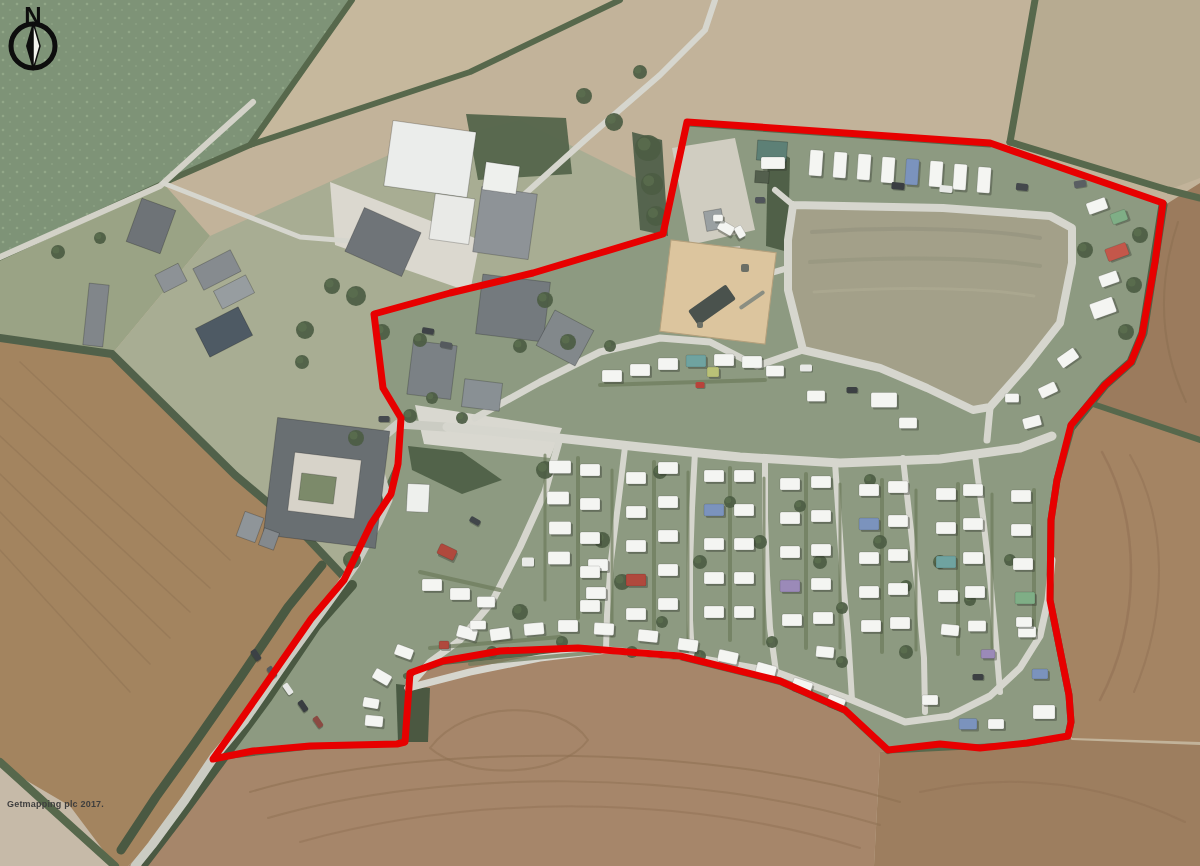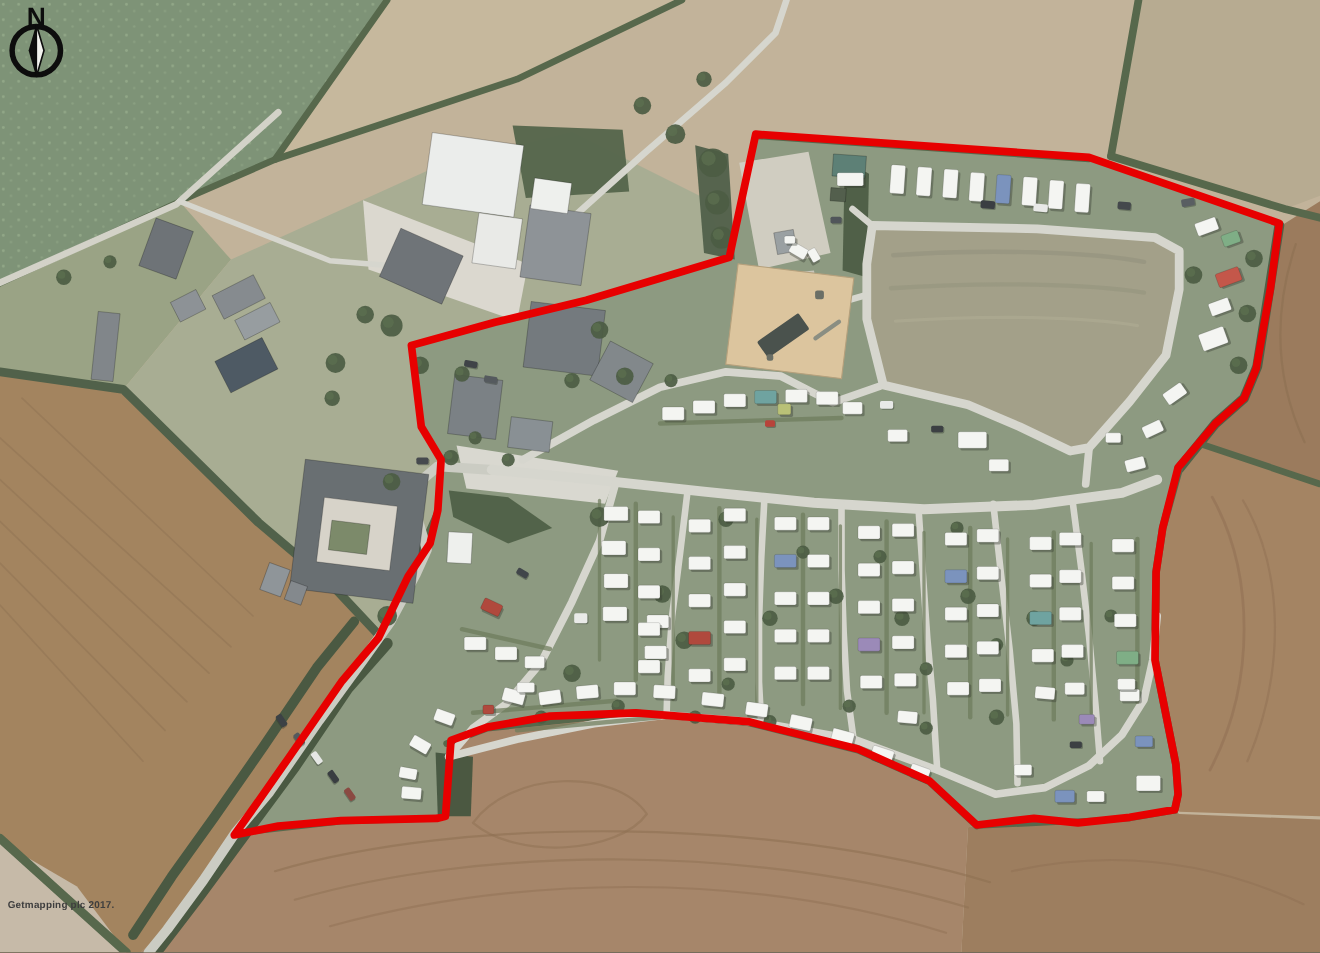--- a/index.html
+++ b/index.html
@@ -1,19 +1,19 @@
 <!DOCTYPE html>
 <html><head>
 <meta charset="utf-8">
 <style>
   html,body{margin:0;padding:0;background:#222;}
   .stage{position:relative;width:1200px;height:866px;overflow:hidden;
          background:#c2b39a;font-family:"Liberation Sans",sans-serif;}
   .stage svg{position:absolute;left:0;top:0;}
-  .credit{position:absolute;left:7px;top:817px;font-size:9px;font-weight:600;
+  .credit{position:absolute;left:7px;top:799px;font-size:9px;font-weight:600;
           color:#3e3e3e;letter-spacing:.2px;white-space:nowrap;}
   .compass{position:absolute;left:6px;top:2px;}
 </style>
 </head>
 <body>
 
 <div class="stage">
 
   <svg id="map-svg" width="1200" height="866" viewBox="0 0 1200 866">
     <defs>

